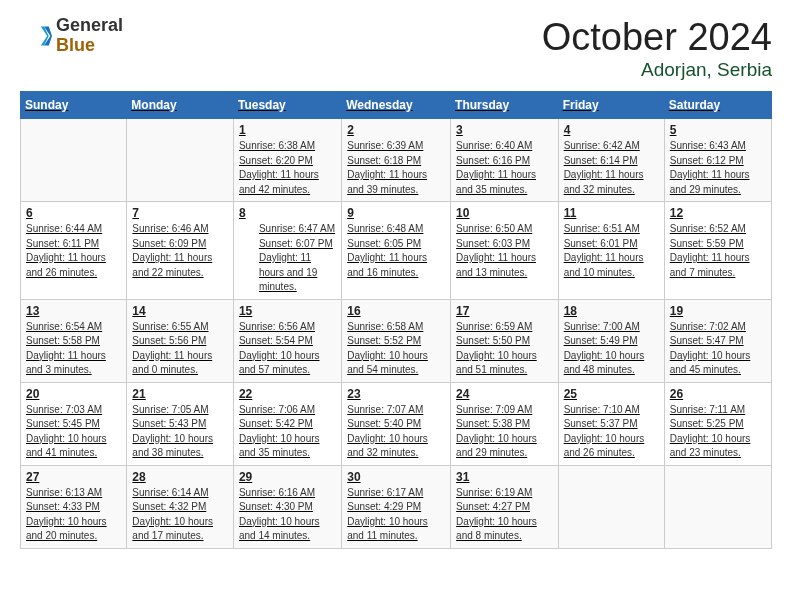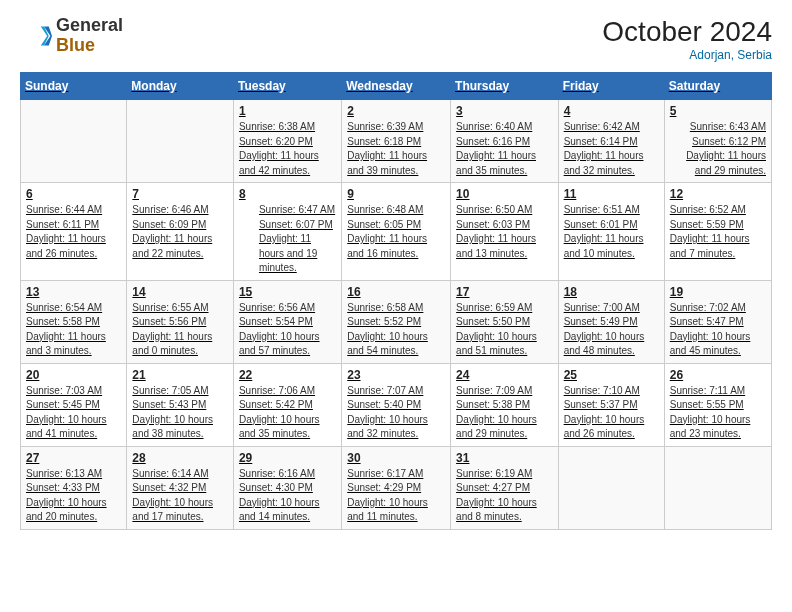--- a/index.html
+++ b/index.html
@@ -35,27 +35,27 @@
     .logo-general { color: #333; }
     .logo-blue { color: #a16207; }
     .logo-icon {
       width: 32px;
       height: 32px;
     }
     .title-block {
       text-align: right;
     }
     .month-title {
-      font-size: 28px;
+      font-size: 38px;
       font-weight: normal;
       color: #222;
     }
     .subtitle {
-      font-size: 12px;
-      color: #0369a1;
+      font-size: 19px;
+      color: #14532d;
     }
     .calendar {
       width: 100%;
       border-collapse: collapse;
       font-size: 11px;
       text-decoration: underline;
     }
     .calendar thead tr th {
       background: #2e6db4;
       color: #fff;
@@ -151,21 +151,21 @@
 Daylight: 11 hours and 35 minutes.</div>
           </td>
           <td>
             <span class="day-num">4</span>
             <div class="day-info" style="white-space: pre-line;">Sunrise: 6:42 AM
 Sunset: 6:14 PM
 Daylight: 11 hours and 32 minutes.</div>
           </td>
           <td>
             <span class="day-num">5</span>
-            <div class="day-info" style="white-space: pre-line; text-align: right;">Sunrise: 6:43 AM
+            <div class="day-info" style="white-space: pre-line;">Sunrise: 6:43 AM
 Sunset: 6:12 PM
 Daylight: 11 hours and 29 minutes.</div>
           </td>
         </tr>
         <tr>
           <td>
             <span class="day-num">6</span>
             <div class="day-info" style="white-space: pre-line;">Sunrise: 6:44 AM
 Sunset: 6:11 PM
 Daylight: 11 hours and 26 minutes.</div>
@@ -284,21 +284,21 @@
           </td>
           <td>
             <span class="day-num">25</span>
             <div class="day-info" style="white-space: pre-line;">Sunrise: 7:10 AM
 Sunset: 5:37 PM
 Daylight: 10 hours and 26 minutes.</div>
           </td>
           <td>
             <span class="day-num">26</span>
             <div class="day-info" style="white-space: pre-line;">Sunrise: 7:11 AM
-Sunset: 5:55 PM
+Sunset: 5:25 PM
 Daylight: 10 hours and 23 minutes.</div>
           </td>
         </tr>
         <tr>
           <td>
             <span class="day-num">27</span>
             <div class="day-info" style="white-space: pre-line;">Sunrise: 6:13 AM
 Sunset: 4:33 PM
 Daylight: 10 hours and 20 minutes.</div>
           </td>

